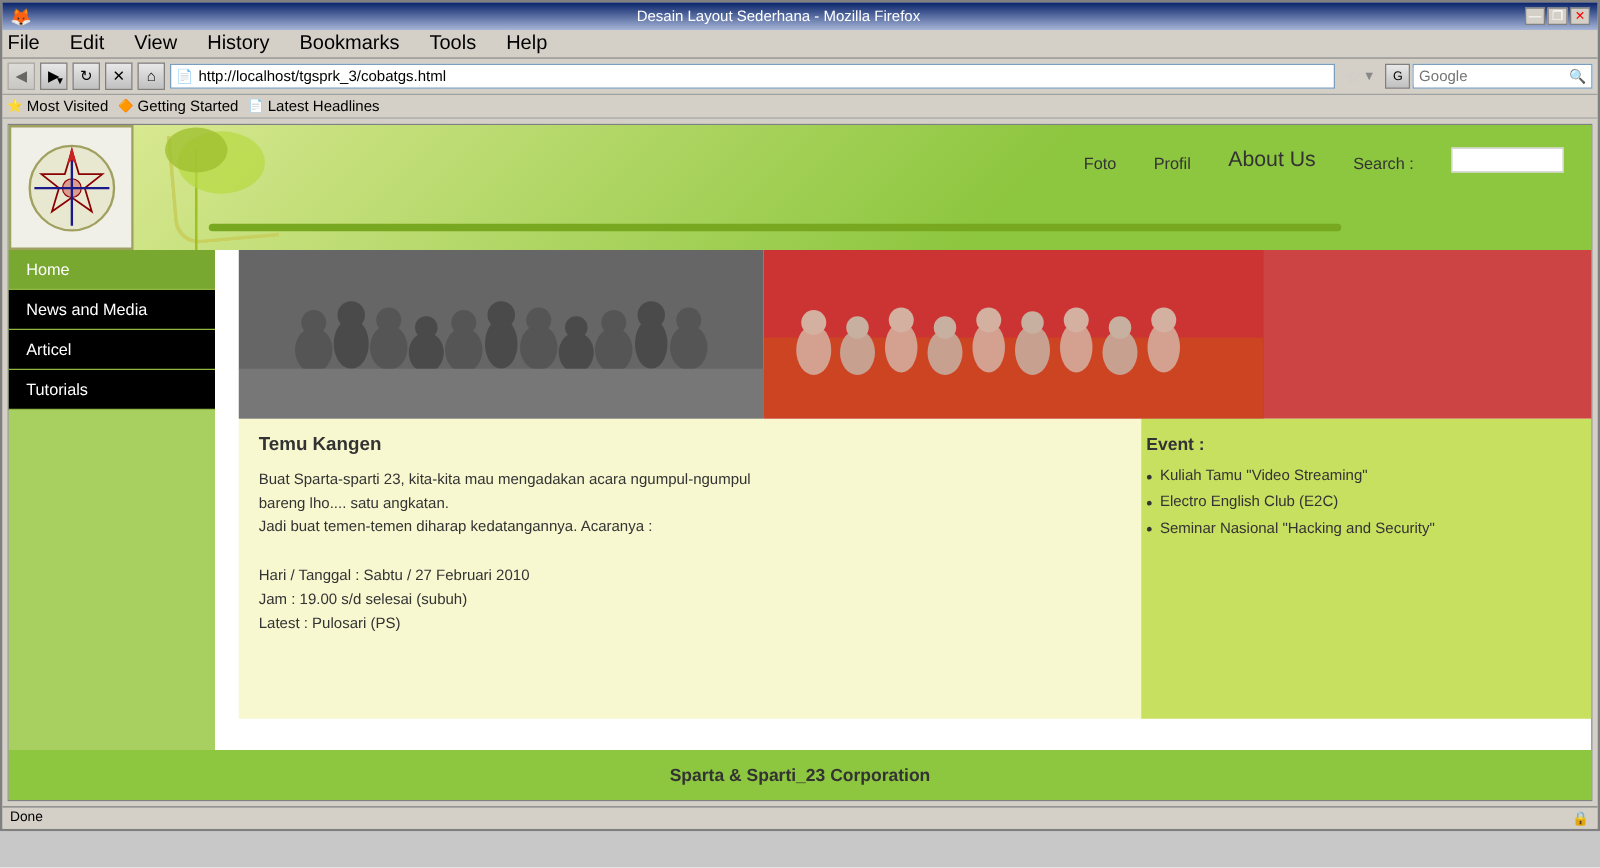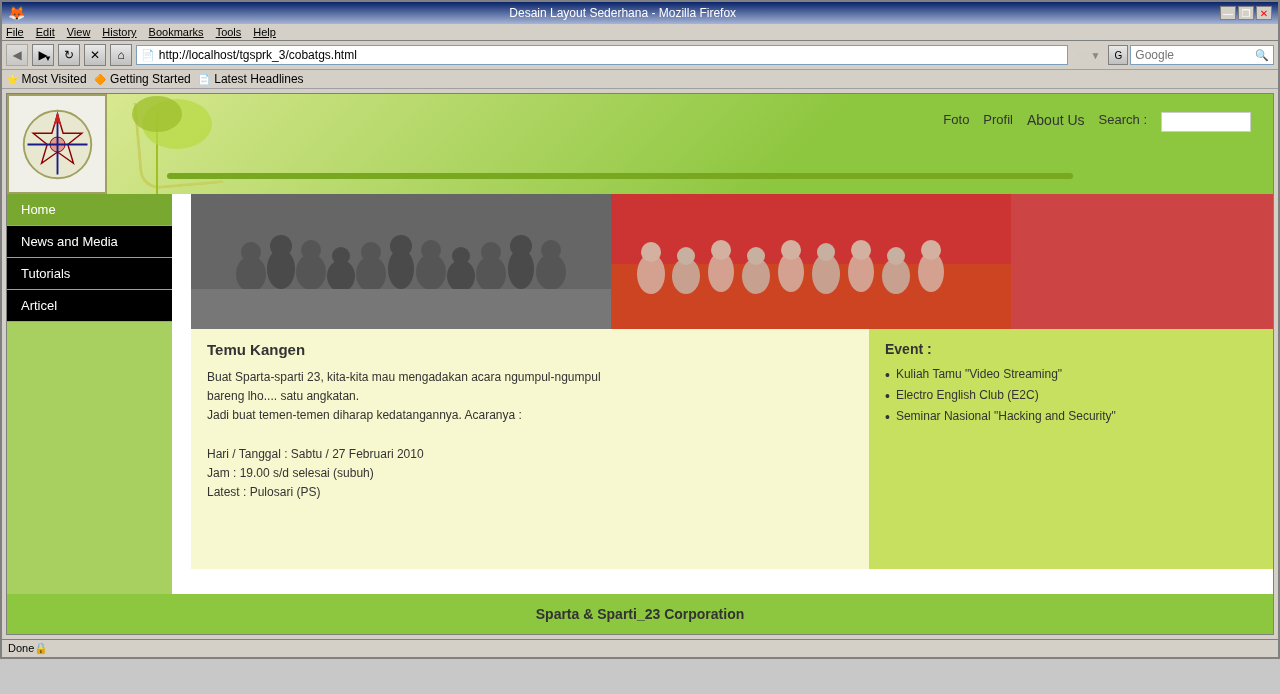--- a/index.html
+++ b/index.html
@@ -6,21 +6,21 @@
     body { font-family: Arial, sans-serif; font-size: 13px; background: #c8c8c8; }
 
     
     .browser-window { width: 1280px; background: #d4d0c8; border: 2px solid #808080; }
     .title-bar { background: linear-gradient(to bottom, #0a246a, #a6b5d7); color: white; padding: 3px 6px; display: flex; align-items: center; justify-content: space-between; height: 22px; }
     .title-bar-text { flex: 1; text-align: center; font-size: 12px; }
     .title-bar-buttons { display: flex; gap: 2px; }
     .tb-btn { width: 16px; height: 14px; border: 1px solid #808080; background: #d4d0c8; font-size: 10px; display: flex; align-items: center; justify-content: center; cursor: pointer; }
     .tb-btn.close { color: red; }
 
-    .menu-bar { background: #d4d0c8; padding: 2px 4px; display: flex; gap: 12px; font-size: 11px; border-bottom: 1px solid #808080; text-decoration: underline; }
+    .menu-bar { background: #d4d0c8; padding: 2px 4px; display: flex; gap: 24px; font-size: 16px; border-bottom: 1px solid #808080; }
     .menu-bar span { cursor: pointer; }
 
     .nav-bar { background: #d4d0c8; padding: 3px 4px; display: flex; align-items: center; gap: 4px; border-bottom: 1px solid #a0a0a0; }
     .nav-btn { width: 22px; height: 22px; background: linear-gradient(to bottom, #e8e8e8, #c0c0c0); border: 1px solid #808080; display: flex; align-items: center; justify-content: center; cursor: pointer; font-size: 12px; }
     .nav-btn.disabled { opacity: 0.5; }
     .address-bar { flex: 1; height: 20px; border: 1px solid #7b9ebd; background: white; padding: 0 4px; font-size: 12px; display: flex; align-items: center; }
     .address-input { border: none; outline: none; width: 100%; font-size: 12px; }
     .search-bar { display: flex; align-items: center; background: white; border: 1px solid #7b9ebd; height: 20px; }
     .search-input { border: none; outline: none; width: 120px; font-size: 12px; padding: 0 4px; }
     .star-area { display: flex; align-items: center; gap: 2px; margin: 0 4px; }
@@ -41,35 +41,35 @@
     .sidebar-nav li a.active { background: #78a830; }
 
     .main-content { flex: 1; margin-left: 19px; }
     .content-top { display: flex; }
     .photo-area { width: 420px; height: 135px; overflow: hidden; background: #555; }
 
     .photo-right { flex: 1; height: 135px; background: #c44; overflow: hidden; }
 
     .content-body { display: flex; }
     .article-area { flex: 1; padding: 12px 16px; background: #f8f8d0; min-height: 240px; }
-    .event-area { width: 404px; padding: 12px 16px; background: #c8e060; min-height: 240px; }
+    .event-area { width: 360px; padding: 12px 4px; background: #c8e060; min-height: 240px; }
 
     .article-title { font-size: 15px; font-weight: bold; margin-bottom: 10px; color: #333; }
     .article-text { font-size: 12px; line-height: 1.6; color: #333; }
 
     .event-title { font-size: 14px; font-weight: bold; margin-bottom: 10px; color: #333; }
     .event-list { list-style: none; }
     .event-list li { font-size: 12px; color: #333; margin-bottom: 6px; display: flex; align-items: flex-start; gap: 6px; }
     .event-bullet { color: #333; font-size: 14px; line-height: 1; margin-top: 1px; }
 
     
     .site-footer { background: #8dc63f; text-align: center; padding: 12px; font-size: 14px; font-weight: bold; color: #333; margin-top: 0; }
 
     
-    .status-bar { background: #d4d0c8; border-top: 1px solid #808080; padding: 2px 6px; font-size: 11px; display: flex; justify-content: flex-start; }
+    .status-bar { background: #d4d0c8; border-top: 1px solid #808080; padding: 2px 6px; font-size: 11px; display: flex; justify-content: space-between; }
 
     .browser-body { background: #d4d0c8; padding: 4px; }
     .website-container { background: white; border: 1px solid #808080; }
 
     
     .logo-svg { width: 75px; height: 75px; }
 
     
     .header-decoration { width: 100%; height: 100%; background: linear-gradient(135deg, #d8e890 0%, #8dc63f 60%); position: relative; }
     .header-decoration::before { content: ''; position: absolute; left: 30px; top: 5px; width: 80px; height: 85px; border-left: 3px solid #c8d060; border-bottom: 3px solid #c8d060; border-bottom-left-radius: 20px; transform: rotate(-5deg); }
@@ -160,44 +160,44 @@
 
           <svg width="120" height="100" style="position:absolute;left:20px;top:0;">
             <line x1="30" y1="100" x2="30" y2="20" stroke="#a0c020" stroke-width="2"></line>
             <ellipse cx="50" cy="30" rx="35" ry="25" fill="#b8d840" opacity="0.7"></ellipse>
             <ellipse cx="30" cy="20" rx="25" ry="18" fill="#a0c030" opacity="0.8"></ellipse>
           </svg>
 
           <div style="position:absolute;bottom:15px;left:60px;right:200px;height:6px;background:#78a820;border-radius:3px;"></div>
         </div>
 
-        <div style="position:absolute;top:12px;right:10px;display:flex;align-items:flex-start;gap:14px;background:rgba(141,198,63,0.5);padding:6px 12px;">
+        <div style="position:absolute;top:12px;right:10px;display:flex;align-items:flex-end;gap:30px;background:rgba(141,198,63,0.5);padding:6px 12px;">
           <a href="#" style="color:#333;text-decoration:none;font-size:13px;">Foto</a>
           <a href="#" style="color:#333;text-decoration:none;font-size:13px;">Profil</a>
-          <a href="#" style="color:#333;text-decoration:none;font-size:14px;">About Us</a>
+          <a href="#" style="color:#333;text-decoration:none;font-size:17px;">About Us</a>
           <span style="font-size:13px;color:#333;">Search :</span>
           <input type="text" style="border: 1px solid rgb(204, 204, 204); padding: 2px 6px; font-size: 12px; width: 90px;" placeholder="">
         </div>
       </div>
 
       <div class="site-content">
 
         <div class="sidebar">
           <ul class="sidebar-nav">
             <li>
               <a href="#" class="active">Home</a>
             </li>
             <li>
               <a href="#">News and Media</a>
             </li>
             <li>
-              <a href="#">Tutorials</a>
+              <a href="#">Articel</a>
             </li>
             <li>
-              <a href="#">Articel</a>
+              <a href="#">Tutorials</a>
             </li>
           </ul>
         </div>
 
         <div class="main-content">
 
           <div class="content-top">
 
             <div class="photo-area" style="width:420px;height:135px;background:#888;overflow:hidden;">
               <svg width="420" height="135">

